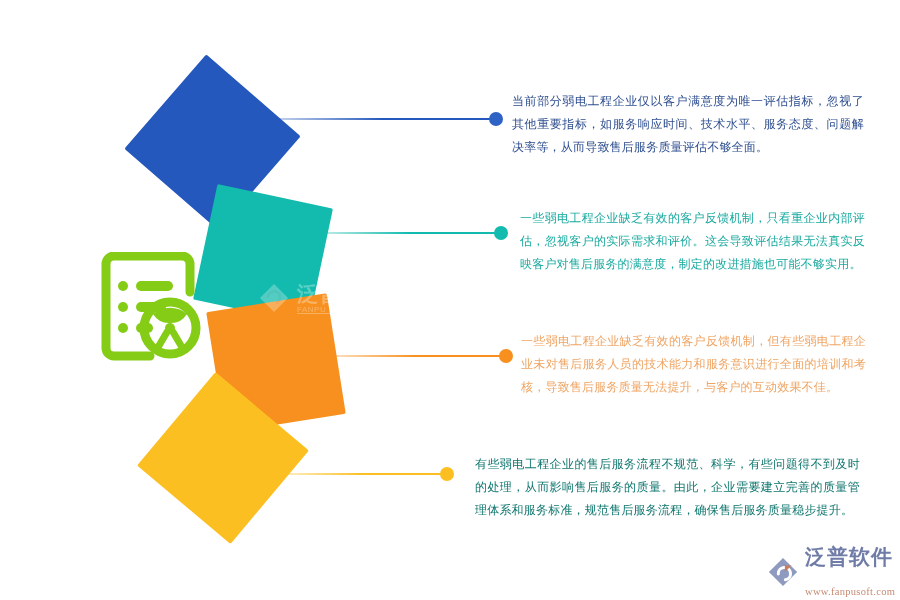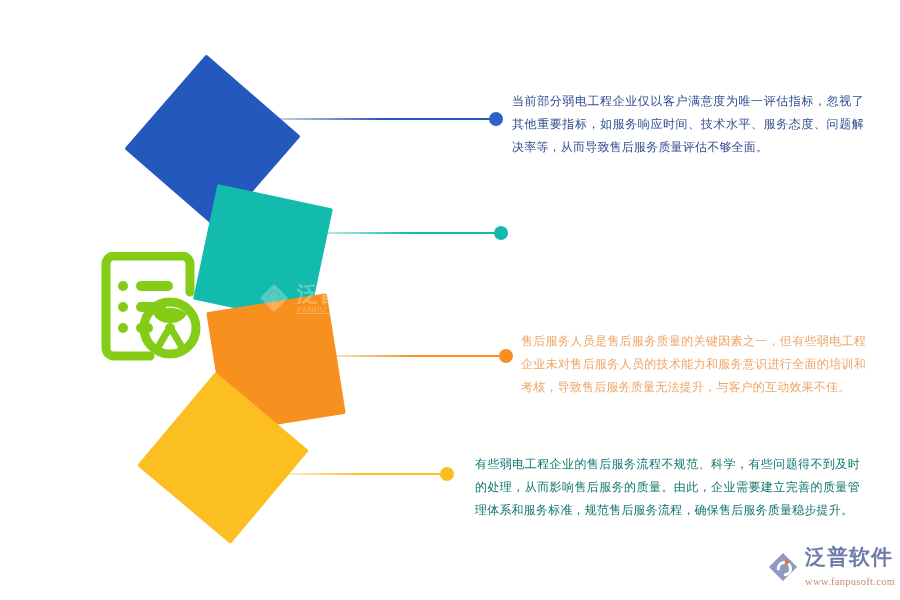--- a/index.html
+++ b/index.html
@@ -162,21 +162,21 @@
   .brand .brand-cn {
     font-size: 21px;
     font-weight: bold;
     color: #6F7CA8;
     letter-spacing: 1px;
   }
   .brand .brand-url {
     font-size: 10.5px;
     color: #C78A73;
     letter-spacing: 0.3px;
-    margin-top: 10px;
+    margin-top: 20px;
     font-family: "Liberation Serif", serif;
   }
 </style>
 </head>
 <body>
 
 <div class="stage">
 
   <div class="diamond diamond-1"></div>
   <div class="diamond diamond-2"></div>
@@ -230,21 +230,22 @@
   <div class="connector conn-3">
     <div class="line"></div>
     <div class="dot"></div>
   </div>
   <div class="connector conn-4">
     <div class="line"></div>
     <div class="dot"></div>
   </div>
 
   <div class="block block-1">当前部分弱电工程企业仅以客户满意度为唯一评估指标，忽视了其他重要指标，如服务响应时间、技术水平、服务态度、问题解决率等，从而导致售后服务质量评估不够全面。</div>
-  <div class="block block-3">售后服务人员是售后服务质量的关键因素之一，但有些弱电工程企业未对售后服务人员的技术能力和服务意识进行全面的培训和考核，导致售后服务质量无法提升，与客户的互动效果不佳。</div>
+  <div class="block block-2">一些弱电工程企业缺乏有效的客户反馈机制，只看重企业内部评估，忽视客户的实际需求和评价。这会导致评估结果无法真实反映客户对售后服务的满意度，制定的改进措施也可能不够实用。</div>
+  <div class="block block-3">一些弱电工程企业缺乏有效的客户反馈机制，但有些弱电工程企业未对售后服务人员的技术能力和服务意识进行全面的培训和考核，导致售后服务质量无法提升，与客户的互动效果不佳。</div>
   <div class="block block-4">有些弱电工程企业的售后服务流程不规范、科学，有些问题得不到及时的处理，从而影响售后服务的质量。由此，企业需要建立完善的质量管理体系和服务标准，规范售后服务流程，确保售后服务质量稳步提升。</div>
 
   <div class="brand">
     <svg class="brand-mark" viewBox="0 0 34 34" xmlns="http://www.w3.org/2000/svg">
       <path d="M17 2 L2 17 L17 32 L32 17 Z" fill="#8E9AC0"></path>
       <path d="M12 19 a6.5 6.5 0 1 1 7.5 6.2" fill="none" stroke="#ffffff" stroke-width="3.2" stroke-linecap="round"></path>
       <path d="M19 10 L26 10 L19 17 Z" fill="#C97B5A"></path>
     </svg>
     <span class="brand-text">
       <span class="brand-cn">泛普软件</span>

